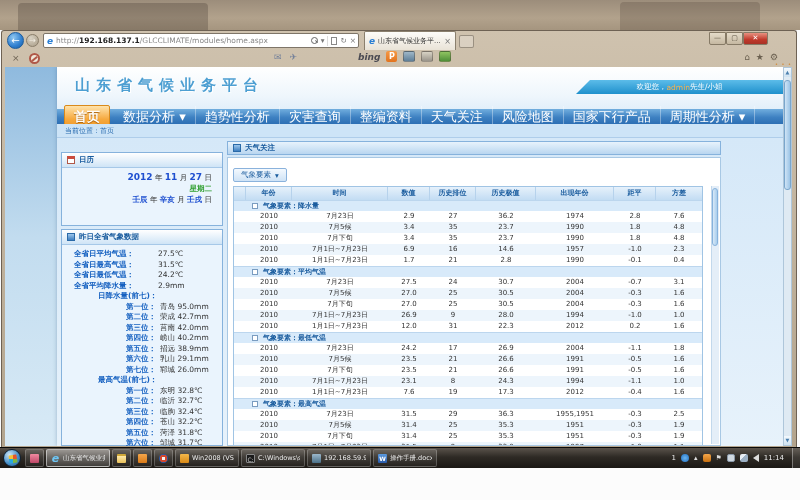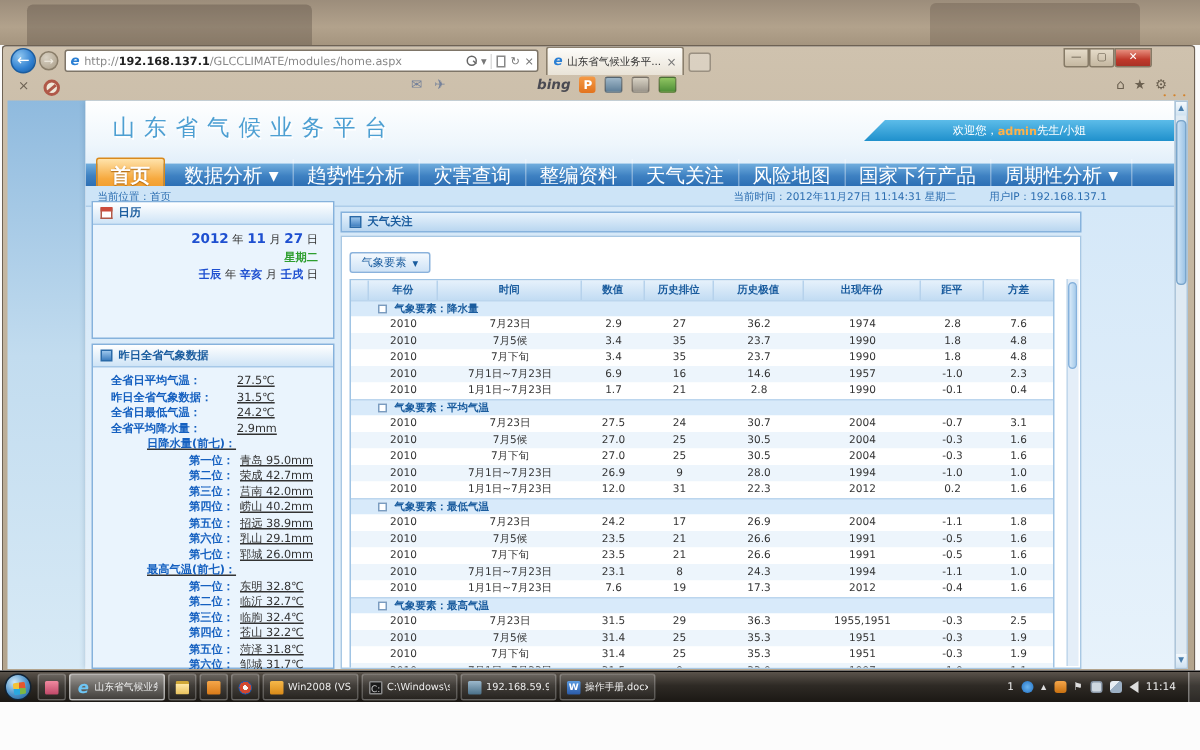--- a/index.html
+++ b/index.html
@@ -76,26 +76,26 @@
   .sb-up { top:0; } .sb-down { bottom:0; }
   .sb-thumb { position:absolute; left:0; top:12px; width:7px; height:110px; border-radius:3px;
     background:linear-gradient(90deg,#cfe4f6,#9cc4e6); border:1px solid #7aa6cc; }
 
   .pagec { position:absolute; left:52px; top:0; width:726px; height:379px; overflow:hidden;
     background:#ffffff; box-shadow:0 0 4px rgba(40,80,120,.35); }
 
   
   .p-header { position:absolute; left:0; top:0; width:726px; height:42px;
     background:linear-gradient(180deg,#ffffff,#eef6fc 70%,#e2effa); overflow:hidden; }
-  .p-title { position:absolute; left:18px; top:9px; font-size:15px; font-weight:normal; letter-spacing:6px;
+  .p-title { position:absolute; left:18px; top:9px; font-size:15px; font-weight:bold; letter-spacing:6px;
     color:#4d9fd2; text-shadow:1px 1px 0 #fff; }
   .welcome { position:absolute; right:0; top:13px; width:207px; height:14px;
     background:linear-gradient(180deg,#5cbce9,#1f90cc); clip-path:polygon(14px 0,100% 0,100% 100%,0 100%);
     display:flex; align-items:center; justify-content:center; font-size:7.5px; color:#fff; }
-  .welcome .usr { color:#ffb24a; font-weight:bold;text-align:center; }
+  .welcome .usr { color:#ffb24a; font-weight:normal;text-align:center; }
 
   
   .navbar { position:absolute; left:0; top:42px; width:726px; height:15px;
     background:linear-gradient(180deg,#71aede,#3e81c2 55%,#2d6fb4); display:flex; align-items:center; padding-left:7px; }
   .nav-item { font-size:13px; color:#fff; padding:2px 9px; white-space:nowrap;
     border-right:1px solid rgba(255,255,255,.35); }
   .nav-item.active { background:linear-gradient(180deg,#ffe3ab,#f6a93e 60%,#ef9726); border:1px solid #d98a1c;
     border-radius:2px; color:#fff; text-shadow:0 1px 1px #a86008; font-weight:bold; margin-right:4px; }
 
   
@@ -103,31 +103,31 @@
     border-bottom:1px solid #aecdea; display:flex; align-items:center; justify-content:space-between;
     font-size:7px; color:#2b6db0; padding:0 45px 0 8px; }
   .statusbar .grp { display:flex; gap:22px; }
 
   
   .content-bg { position:absolute; left:0; top:71px; width:726px; height:308px;
     background:linear-gradient(180deg,#d5e8f8,#e7f2fb); }
 
   
   .panel { position:absolute; left:4px; width:162px; background:#eaf4fd; border:1px solid #86b2dc; }
-  .panel-cal { top:67px; height:92px; }
+  .panel-cal { top:85px; height:74px; }
   .panel-yst { top:162px; height:217px; }
   .panel-head { height:15px; background:linear-gradient(180deg,#ffffff,#cfe4f6); border-bottom:1px solid #a6c8e8;
     display:flex; align-items:center; gap:4px; padding-left:5px; font-size:7.5px; font-weight:bold; color:#1a5c9e; }
   .ic-cal { width:8px; height:8px; background:#fff; border:1px solid #b05848; border-top:3px solid #cc4b3c; }
   .ic-data { width:8px; height:8px; background:linear-gradient(180deg,#9cc6ec,#3f7fc0); border:1px solid #2a6aa8; }
   .cal-body { padding:4px 10px 0 0; text-align:right; font-size:7.5px; color:#333; line-height:11px; }
   .cal-num { color:#1e4fd0; font-weight:bold; font-size:9px; }
   .cal-week { color:#2e9e2e; font-weight:bold; }
   .cal-gz { color:#1e4fd0; font-weight:bold; }
-  .yst-body { padding:4px 0 0 0; font-size:7.5px; line-height:10.5px; color:#333;text-decoration:underline; }
+  .yst-body { padding:4px 0 0 0; font-size:7.5px; line-height:10.5px; color:#333; }
   .stat-line { padding-left:12px; }
   .stat-line .lbl { color:#1560c0; font-weight:bold; display:inline-block; width:84px; }
   .sec-title { padding-left:36px; color:#1560c0; font-weight:bold; }
   .rank-line { padding-left:64px; white-space:nowrap; }
   .rank-line .rk { color:#1560c0; font-weight:bold; display:inline-block; width:34px; }
 
   
   .main { position:absolute; left:170px; top:74px; width:494px; height:305px; }
   .main-head { height:14px; background:linear-gradient(180deg,#e8f3fc,#b9d6f0); border:1px solid #86b2dc;
     display:flex; align-items:center; gap:4px; padding-left:5px; font-size:7.5px; font-weight:bold; color:#1a5c9e; }
@@ -268,24 +268,20 @@
           <div class="nav-item" data-name="nav-item-4">灾害查询</div>
           <div class="nav-item" data-name="nav-item-5">整编资料</div>
           <div class="nav-item" data-name="nav-item-6">天气关注</div>
           <div class="nav-item" data-name="nav-item-7">风险地图</div>
           <div class="nav-item" data-name="nav-item-8">国家下行产品</div>
           <div class="nav-item" data-name="nav-item-9">周期性分析 ▾</div>
         </div>
 
       <div class="statusbar" data-name="status-bar">
         <span data-name="breadcrumb">当前位置：首页</span>
-        <span class="grp">
-          <span data-name="current-time">当前时间：2012年11月27日 11:14:31 星期二</span>
-          <span data-name="user-ip">用户IP：192.168.137.1</span>
-        </span>
       </div>
 
       <div class="content-bg" data-name="content-background"></div>
 
       <div class="panel panel-cal" data-name="calendar-panel">
         <div class="panel-head">
           <span class="ic-cal" data-name="calendar-icon"></span>
           <span data-name="calendar-panel-title">日历</span>
         </div>
         <div class="cal-body">
@@ -303,21 +299,21 @@
         </div>
       </div>
 
       <div class="panel panel-yst" data-name="yesterday-panel">
         <div class="panel-head">
           <span class="ic-data" data-name="data-panel-icon"></span>
           <span data-name="yesterday-panel-title">昨日全省气象数据</span>
         </div>
         <div class="yst-body" data-name="yesterday-stats">
             <div class="stat-line" data-name="stat-line"><span class="lbl" data-name="stat-label">全省日平均气温：</span><span class="val" data-name="stat-value">27.5℃</span></div>
-            <div class="stat-line" data-name="stat-line"><span class="lbl" data-name="stat-label">昨日全省气象数据：</span><span class="val" data-name="stat-value">31.5℃</span></div>
+            <div class="stat-line" data-name="stat-line"><span class="lbl" data-name="stat-label">全省日最高气温：</span><span class="val" data-name="stat-value">31.5℃</span></div>
             <div class="stat-line" data-name="stat-line"><span class="lbl" data-name="stat-label">全省日最低气温：</span><span class="val" data-name="stat-value">24.2℃</span></div>
             <div class="stat-line" data-name="stat-line"><span class="lbl" data-name="stat-label">全省平均降水量：</span><span class="val" data-name="stat-value">2.9mm</span></div>
             <div class="sec-title" data-name="rank-section-title">日降水量(前七)：</div>
             <div class="rank-line" data-name="rank-item"><span class="rk" data-name="rank-label">第一位：</span><span data-name="rank-value">青岛 95.0mm</span></div>
             <div class="rank-line" data-name="rank-item"><span class="rk" data-name="rank-label">第二位：</span><span data-name="rank-value">荣成 42.7mm</span></div>
             <div class="rank-line" data-name="rank-item"><span class="rk" data-name="rank-label">第三位：</span><span data-name="rank-value">莒南 42.0mm</span></div>
             <div class="rank-line" data-name="rank-item"><span class="rk" data-name="rank-label">第四位：</span><span data-name="rank-value">崂山 40.2mm</span></div>
             <div class="rank-line" data-name="rank-item"><span class="rk" data-name="rank-label">第五位：</span><span data-name="rank-value">招远 38.9mm</span></div>
             <div class="rank-line" data-name="rank-item"><span class="rk" data-name="rank-label">第六位：</span><span data-name="rank-value">乳山 29.1mm</span></div>
             <div class="rank-line" data-name="rank-item"><span class="rk" data-name="rank-label">第七位：</span><span data-name="rank-value">郓城 26.0mm</span></div>

